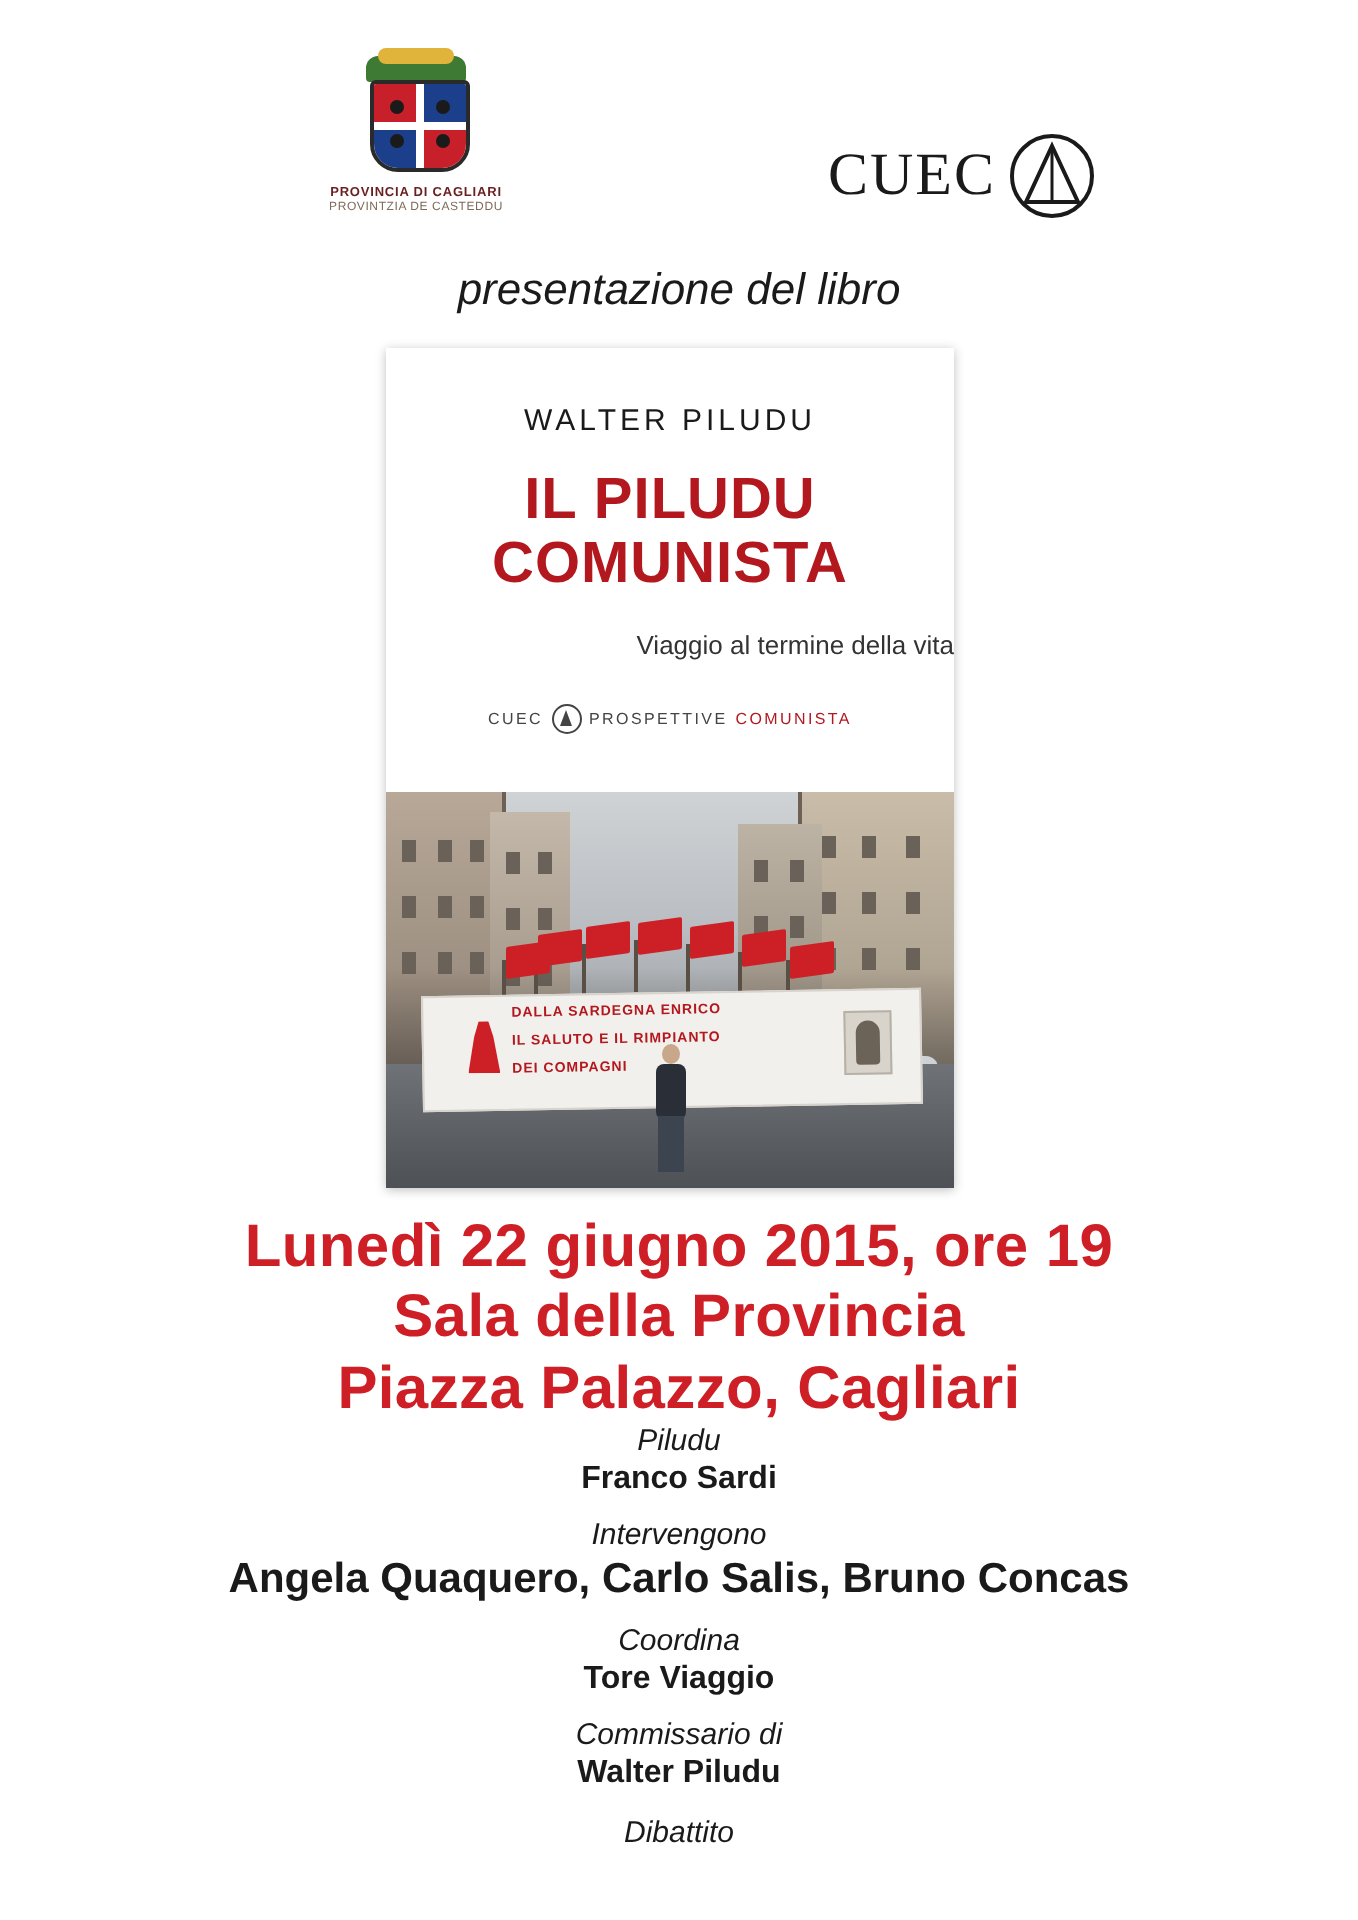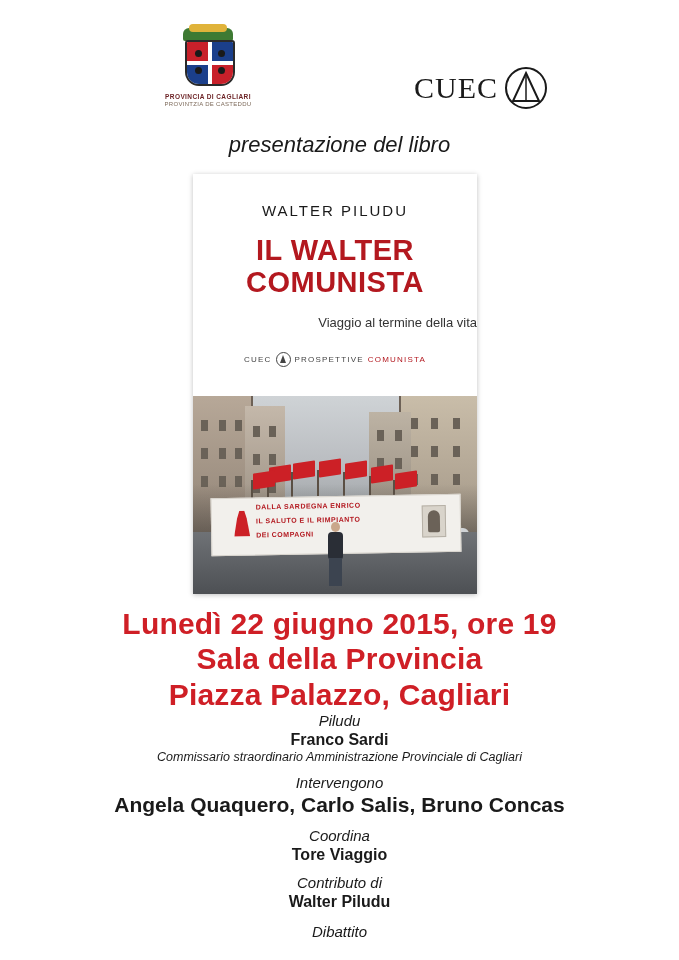--- a/index.html
+++ b/index.html
@@ -436,21 +436,21 @@
         </svg>
       </div>
     </div>
   </div>
 
   <div class="presentazione">presentazione del libro</div>
 
   <div class="cover">
     <div class="author">WALTER PILUDU</div>
     <div class="title">
-      <div>IL WALTER</div>
+      <div>IL PILUDU</div>
       <div>COMUNISTA</div>
     </div>
     <div class="subtitle">Viaggio al termine della vita</div>
     <div class="imprint">
       <span>CUEC</span>
       <span class="mini-mark"></span>
       <span>PROSPETTIVE</span>
       <span class="narrativa">COMUNISTA</span>
     </div>
 
@@ -532,27 +532,26 @@
 
   <div class="event">
     <div class="l">Lunedì 22 giugno 2015, ore 19</div>
     <div class="l">Sala della Provincia</div>
     <div class="l">Piazza Palazzo, Cagliari</div>
   </div>
 
   <div class="credits">
     <div class="role first">Piludu</div>
     <div class="name">Franco Sardi</div>
-    <div class="sub">Commissario straordinario Amministrazione Provinciale di Cagliari</div>
 
     <div class="role">Intervengono</div>
     <div class="name big">Angela Quaquero, Carlo Salis, Bruno Concas</div>
 
     <div class="role">Coordina</div>
     <div class="name">Tore Viaggio</div>
 
-    <div class="role">Contributo di</div>
+    <div class="role">Commissario di</div>
     <div class="name">Walter Piludu</div>
 
     <div class="closing">Dibattito</div>
   </div>
 
 </div>
 
 </body></html>

